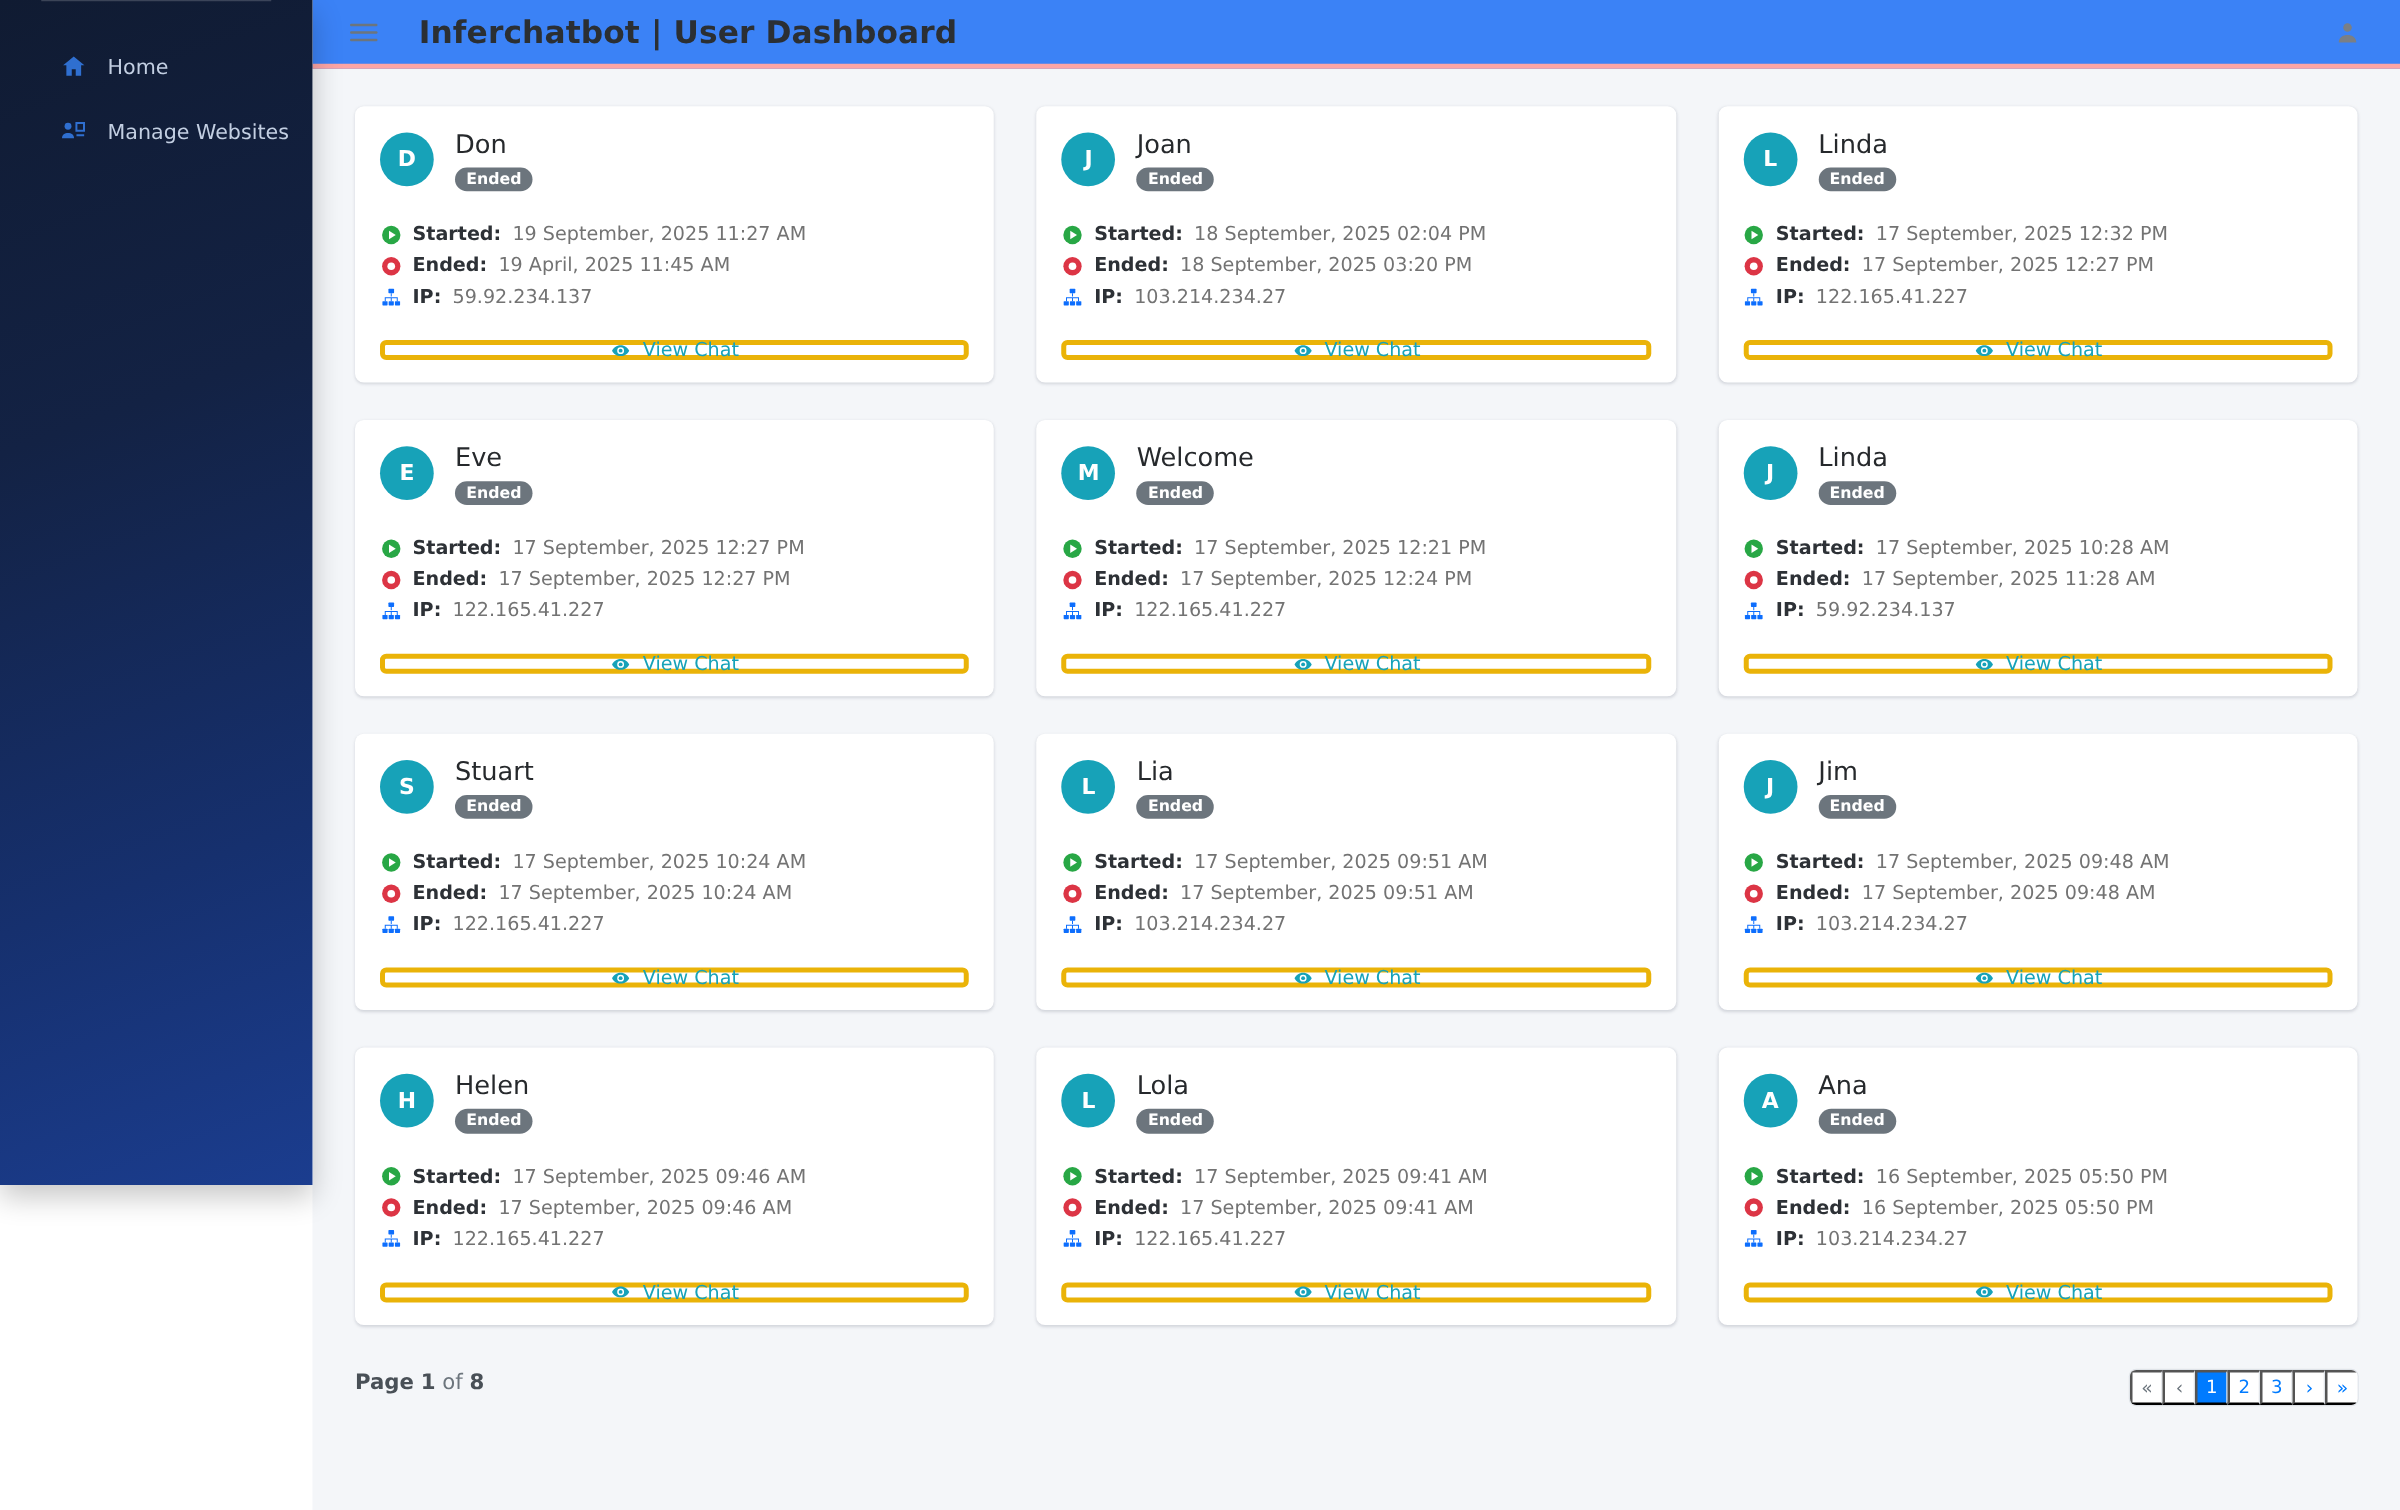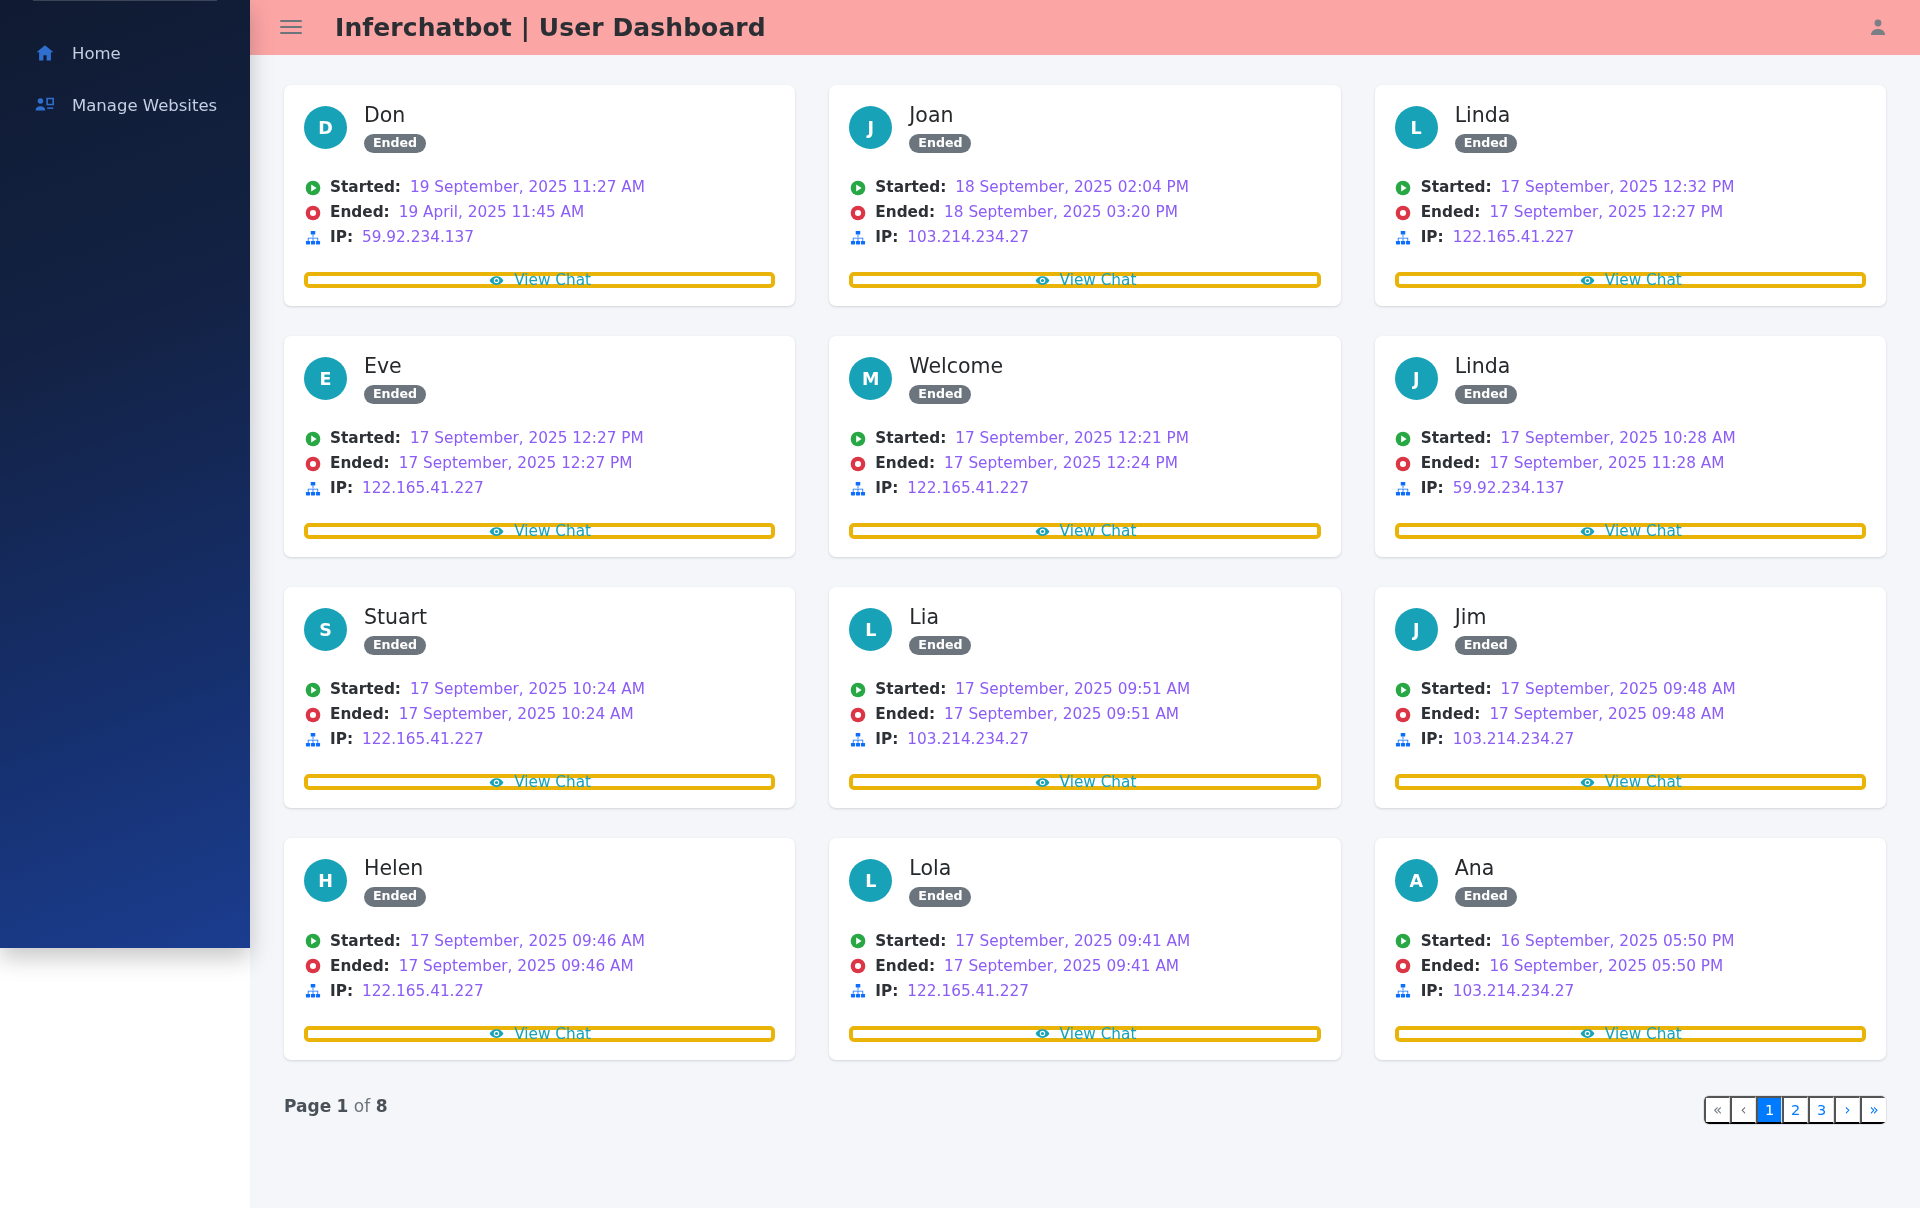--- a/index.html
+++ b/index.html
@@ -39,36 +39,36 @@
   }
   #sidebar-divider {
     height: 1px; margin: 0 33px;
     background: rgba(255,255,255,0.18);
   }
   #sidebar-nav { padding-top: 26px; }
   .nav-item {
     display: flex; align-items: center;
     gap: 15px;
     height: 52px;
-    padding-left: 33px;
+    padding-left: 47px;
     color: #c3cfe2;
     font-size: 16.5px;
     cursor: pointer;
   }
   .nav-icon { width: 24px; height: 22px; display: flex; align-items: center; justify-content: center; }
   .nav-icon svg { display: block; }
 
   
   #header {
     position: absolute;
     left: 250px; top: 0;
     width: 1670px; height: 55px;
-    background: #fca5a5;
+    background: #3b82f6;
     display: flex; align-items: center;
-    border-bottom: 1px solid #fca5a5;
+    border-bottom: 4px solid #fca5a5;
     z-index: 20;
   }
   #hamburger {
     margin-left: 30px;
     width: 22px; height: 22px;
     display: flex; flex-direction: column; justify-content: center; gap: 4px;
     cursor: pointer;
   }
   #hamburger span { display: block; height: 2px; background: #6c757d; border-radius: 1px; }
   #header-title {
@@ -125,21 +125,21 @@
     line-height: 1;
   }
   .meta { margin-top: 22px; }
   .meta-row {
     display: flex; align-items: center; gap: 9px;
     font-size: 15.3px; color: #2d3136;
     line-height: 25px;
   }
   .meta-icon { width: 17px; height: 17px; display: flex; align-items: center; justify-content: center; flex: 0 0 17px; }
   .meta-label { font-weight: 700; }
-  .meta-value { color: #8b5cf6; }
+  .meta-value { color: #737373; }
   .view-btn {
     margin-top: 22px;
     width: 100%;
     height: 16px;
     background: #ffffff;
     border: 4px solid #eab308;
     border-radius: 5px;
     color: #17a2b8;
     font-size: 15.3px;
     font-family: inherit;

